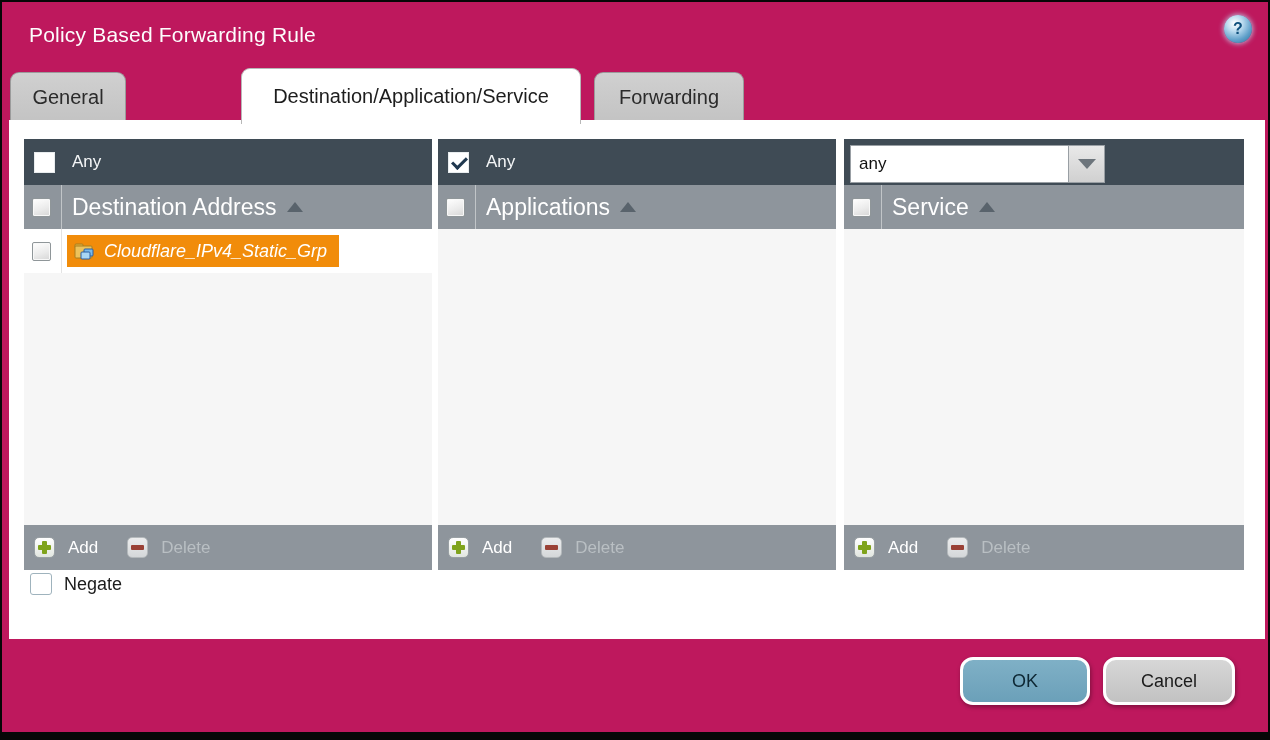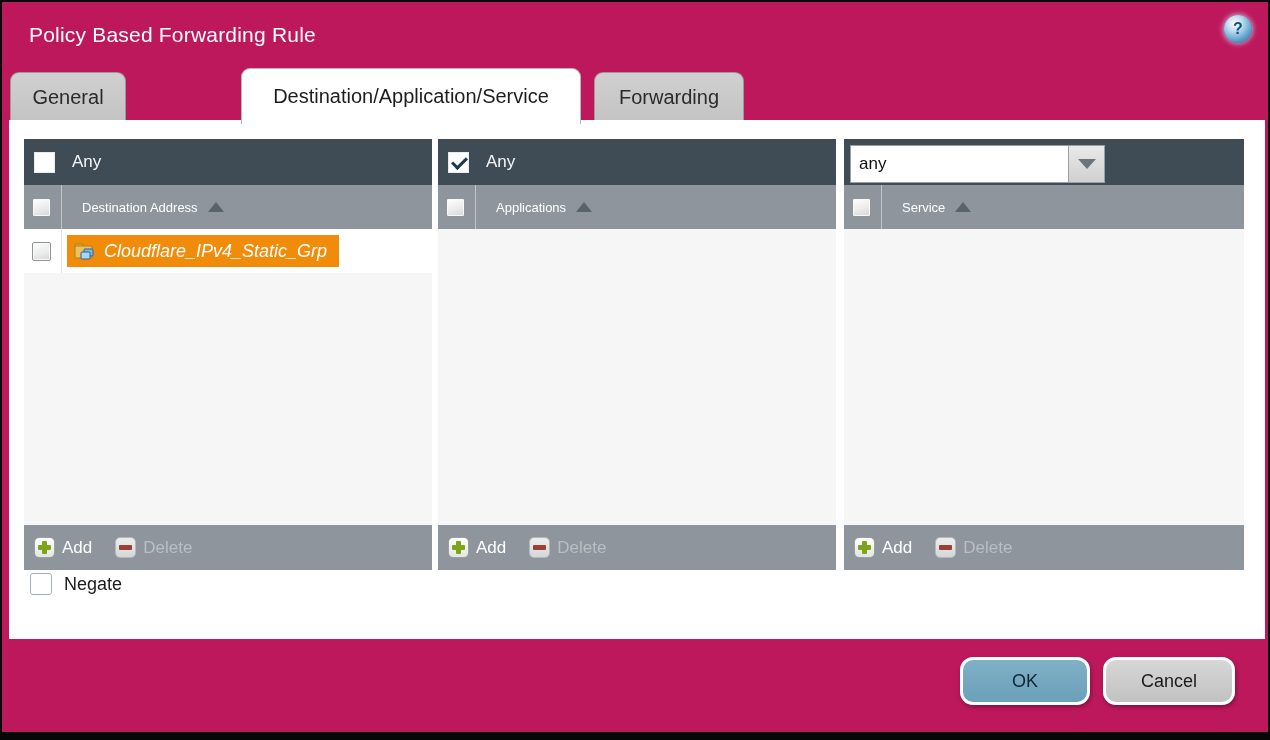--- a/index.html
+++ b/index.html
@@ -49,36 +49,36 @@
     padding-left:10px; gap:17px; flex:none;
   }
   .col-any .any-label { color:#f4f6f7; font-size:17px; }
   .col-hdr {
     height:44px; background:#8e959c; display:flex; align-items:center; flex:none; cursor:pointer;
   }
   .cb-cell {
     width:38px; height:100%; display:flex; align-items:center; padding-left:8px;
     border-right:1px solid rgba(255,255,255,.45); flex:none;
   }
-  .col-hdr .hdr-label { color:#ffffff; font-size:13px; margin-left:20px; }
+  .col-hdr .hdr-label { color:#ffffff; font-size:23px; margin-left:10px; }
   .sort-up {
     width:0; height:0; margin-left:10px;
     border-left:8px solid transparent; border-right:8px solid transparent;
     border-bottom:10px solid #59636c;
   }
   .col-body { flex:1; background:#f6f6f6; overflow:hidden; }
   .list-row { height:44px; background:#ffffff; display:flex; align-items:center; cursor:pointer; }
   .list-row .cb-cell { border-right:1px solid #e3e3e3; }
   .sel-item {
     margin-left:5px; height:32px; display:inline-flex; align-items:center;
     background:#f18c0a; color:#ffffff; font-size:18px; padding:0 12px 0 7px; gap:8px;font-style:italic;
   }
   .col-foot {
     height:45px; background:#8e959c; display:flex; align-items:center;
-    padding-left:10px; gap:7px; flex:none;
+    padding-left:10px; gap:13px; flex:none;
   }
   .btn-chip { width:21px; height:21px; border-radius:5px; position:relative; flex:none; cursor:pointer; }
   .chip-add { background:linear-gradient(#ffffff,#e2e6e0); border:1px solid #99a0a4; }
   .chip-add::before, .chip-add::after { content:""; position:absolute; background:#7fa31b; border-radius:1px; }
   .chip-add::before { width:13px; height:5px; left:3px; top:7px; }
   .chip-add::after  { width:5px; height:13px; left:7px; top:3px; }
   .chip-del { background:linear-gradient(#ecedee,#d4d7d9); border:1px solid #b4b9bc; }
   .chip-del::before { content:""; position:absolute; background:#9a4136; border-radius:1px; width:13px; height:5px; left:3px; top:7px; }
   .foot-label-add { color:#ffffff; font-size:17px; margin-right:16px; cursor:pointer; }
   .foot-label-del { color:#b9bfc3; font-size:17px; }

